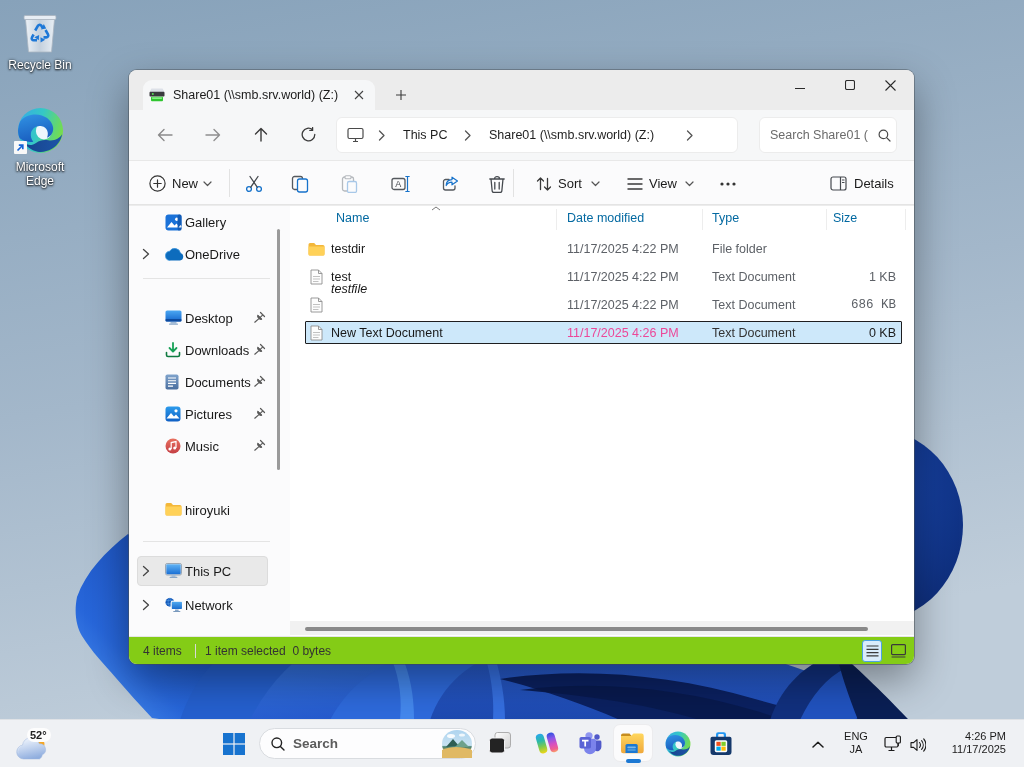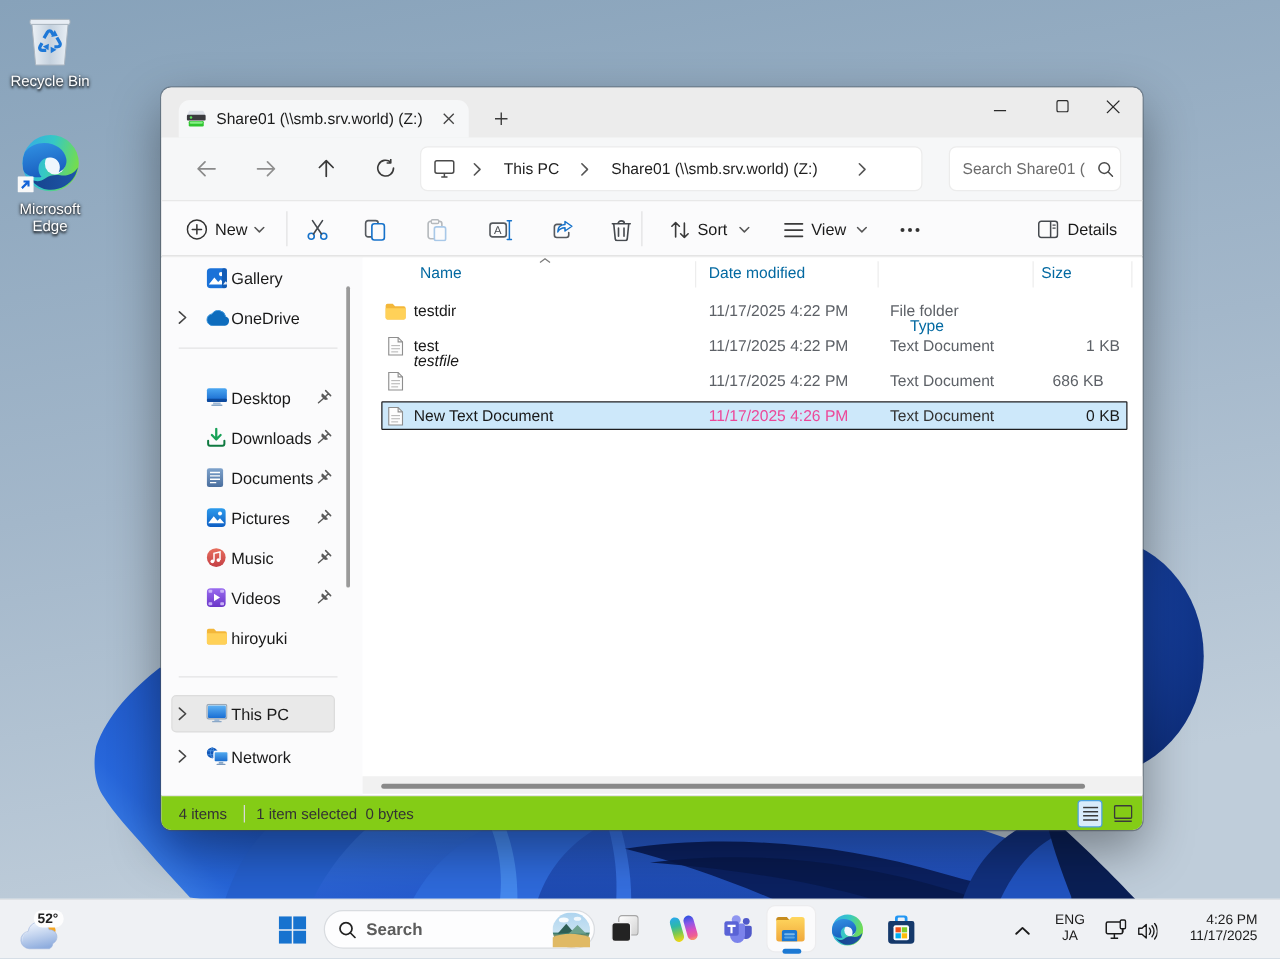--- a/index.html
+++ b/index.html
@@ -429,41 +429,20 @@
               <circle cx="4.9" cy="11" r="1.5" fill="#fff"></circle>
               <circle cx="9.7" cy="10" r="1.5" fill="#fff"></circle>
             </svg>
           <div class="lab">Music</div>
           <svg class="pin" width="13" height="13" viewBox="0 0 13 13">
               <path d="M7.5 1.5 L11.5 5.5 M9.8 3.8 L6.2 7.4 M5 4.6 L8.4 8 M6.2 7.4 L1.8 11.2" stroke="#5a5a5a" stroke-width="1.2" fill="none" stroke-linecap="round"></path>
               <path d="M4.6 3.6 L9.4 8.4 L7 9 L4 6 Z" fill="#5a5a5a"></path>
             </svg>
         </div>
 
-        <div class="sitem" style="top:256px;">
-          <svg class="ic" width="16" height="16" viewBox="0 0 16 16">
-              <defs>
-                <linearGradient id="vidg" x1="0" y1="0" x2="0" y2="1">
-                  <stop offset="0" stop-color="#9a6cf0"></stop>
-                  <stop offset="1" stop-color="#6a35c8"></stop>
-                </linearGradient>
-              </defs>
-              <rect x="0.5" y="0.5" width="15" height="15" rx="3" fill="url(#vidg)"></rect>
-              <rect x="1.8" y="1.8" width="3" height="2.4" rx="0.6" fill="#c9b2f8"></rect>
-              <rect x="1.8" y="11.8" width="3" height="2.4" rx="0.6" fill="#c9b2f8"></rect>
-              <rect x="11.2" y="1.8" width="3" height="2.4" rx="0.6" fill="#c9b2f8"></rect>
-              <rect x="11.2" y="11.8" width="3" height="2.4" rx="0.6" fill="#c9b2f8"></rect>
-              <path d="M6.2 5 L11 8 L6.2 11 Z" fill="#fff"></path>
-            </svg>
-          <div class="lab">Videos</div>
-          <svg class="pin" width="13" height="13" viewBox="0 0 13 13">
-              <path d="M7.5 1.5 L11.5 5.5 M9.8 3.8 L6.2 7.4 M5 4.6 L8.4 8 M6.2 7.4 L1.8 11.2" stroke="#5a5a5a" stroke-width="1.2" fill="none" stroke-linecap="round"></path>
-              <path d="M4.6 3.6 L9.4 8.4 L7 9 L4 6 Z" fill="#5a5a5a"></path>
-            </svg>
-        </div>
 
         <div class="sitem" style="top:288px;">
           <svg class="ic" width="17" height="14" viewBox="0 0 17 14">
               <path d="M0.5 2.5 a1.5 1.5 0 0 1 1.5 -1.5 h4.2 l1.8 2 h7 a1.5 1.5 0 0 1 1.5 1.5 V12 a1.5 1.5 0 0 1 -1.5 1.5 H2 A1.5 1.5 0 0 1 0.5 12 Z" fill="#f3b73a"></path>
               <path d="M0.5 4.5 h16 V12 a1.5 1.5 0 0 1 -1.5 1.5 H2 A1.5 1.5 0 0 1 0.5 12 Z" fill="#ffd158"></path>
             </svg>
           <div class="lab">hiroyuki</div>
         </div>
         <div class="abs" style="left:14px; top:335px; width:127px; height:1px; background:#e4e4e4;"></div>
 
@@ -509,21 +488,21 @@
 
         <div class="abs" style="left:148px; top:23px; width:2.5px; height:241px; background:#9a9a9a; border-radius:2px;"></div>
       </div>
       <div id="main">
 
         <div class="hdr" style="left:46px; top:5px;">Name</div>
         <svg width="10" height="5" viewBox="0 0 10 5" style="position:absolute;left:141px;top:0px;">
             <path d="M1 4 L5 1 L9 4" stroke="#7a7a7a" stroke-width="1" fill="none"></path>
           </svg>
         <div class="hdr" style="left:277px; top:5px;">Date modified</div>
-        <div class="hdr" style="left:438px; top:5px;margin-top:43px;">Type</div>
+        <div class="hdr" style="left:422px; top:5px;">Type</div>
         <div class="hdr" style="left:543px; top:5px;">Size</div>
         <div class="abs" style="left:266px; top:3px; width:1px; height:21px; background:#ededed;"></div>
         <div class="abs" style="left:412px; top:3px; width:1px; height:21px; background:#ededed;"></div>
         <div class="abs" style="left:536px; top:3px; width:1px; height:21px; background:#ededed;"></div>
         <div class="abs" style="left:615px; top:3px; width:1px; height:21px; background:#ededed;"></div>
 
         <svg width="17" height="14" viewBox="0 0 17 14" style="position:absolute;left:18px;top:36px;">
             <path d="M0.5 2.5 a1.5 1.5 0 0 1 1.5 -1.5 h4.2 l1.8 2 h7 a1.5 1.5 0 0 1 1.5 1.5 V12 a1.5 1.5 0 0 1 -1.5 1.5 H2 A1.5 1.5 0 0 1 0.5 12 Z" fill="#f3b73a"></path>
             <path d="M0.5 4.5 h16 V12 a1.5 1.5 0 0 1 -1.5 1.5 H2 A1.5 1.5 0 0 1 0.5 12 Z" fill="#ffd158"></path>
           </svg>
@@ -542,21 +521,21 @@
         <div class="fmeta" style="left:566px; top:64px; width:40px; text-align:right;">1 KB</div>
 
         <svg width="13" height="16" viewBox="0 0 13 16" style="position:absolute;left:20px;top:91px;">
             <path d="M1 1 h7.5 L12 4.5 V15 H1 Z" fill="#fdfdfd" stroke="#8e8e8e" stroke-width="0.9"></path>
             <path d="M8.5 1 V4.5 H12" fill="none" stroke="#8e8e8e" stroke-width="0.9"></path>
             <path d="M3 7.5 h7 M3 10 h7 M3 12.5 h5.5" stroke="#b2b2b2" stroke-width="0.8"></path>
           </svg>
         <div class="frow" style="left:41px; top:76px;font-style:italic;">testfile</div>
         <div class="fmeta" style="left:277px; top:92px;">11/17/2025 4:22 PM</div>
         <div class="fmeta" style="left:422px; top:92px;">Text Document</div>
-        <div class="fmeta" style="left:552px; top:92px; width:54px; ">686 KB</div>
+        <div class="fmeta" style="left:552px; top:92px; width:54px; text-align:right;font-family:Liberation Mono, monospace;">686 KB</div>
 
         <div class="abs" style="left:15px; top:115px; width:597px; height:23px; background:#cde8fa; border:1.5px solid #1e1e20; border-radius:1px;"></div>
         <svg width="13" height="16" viewBox="0 0 13 16" style="position:absolute;left:20px;top:119px;">
             <path d="M1 1 h7.5 L12 4.5 V15 H1 Z" fill="#fdfdfd" stroke="#8e8e8e" stroke-width="0.9"></path>
             <path d="M8.5 1 V4.5 H12" fill="none" stroke="#8e8e8e" stroke-width="0.9"></path>
             <path d="M3 7.5 h7 M3 10 h7 M3 12.5 h5.5" stroke="#b2b2b2" stroke-width="0.8"></path>
           </svg>
         <div class="frow" style="left:41px; top:120px;">New Text Document</div>
         <div class="fmeta" style="left:277px; top:120px; color:#ec4899;">11/17/2025 4:26 PM</div>
         <div class="fmeta" style="left:422px; top:120px; color:#333;">Text Document</div>

